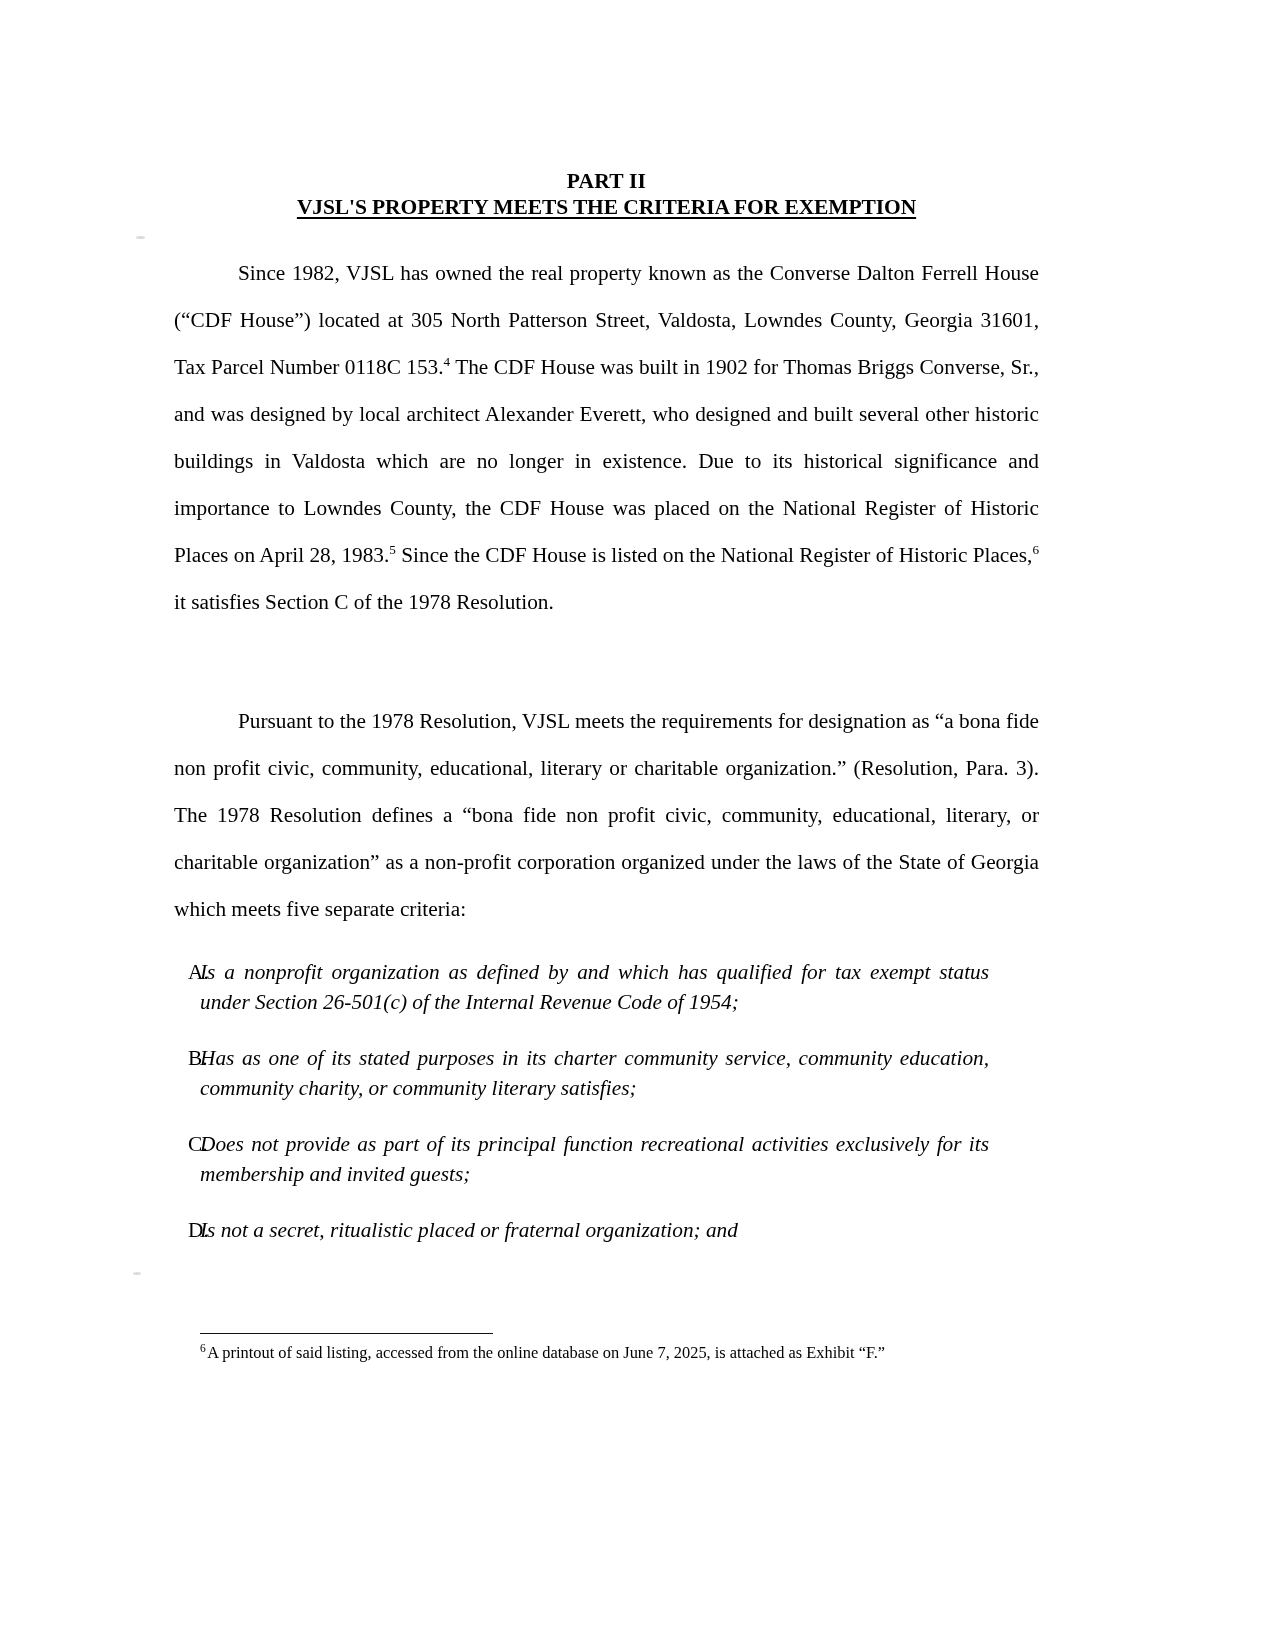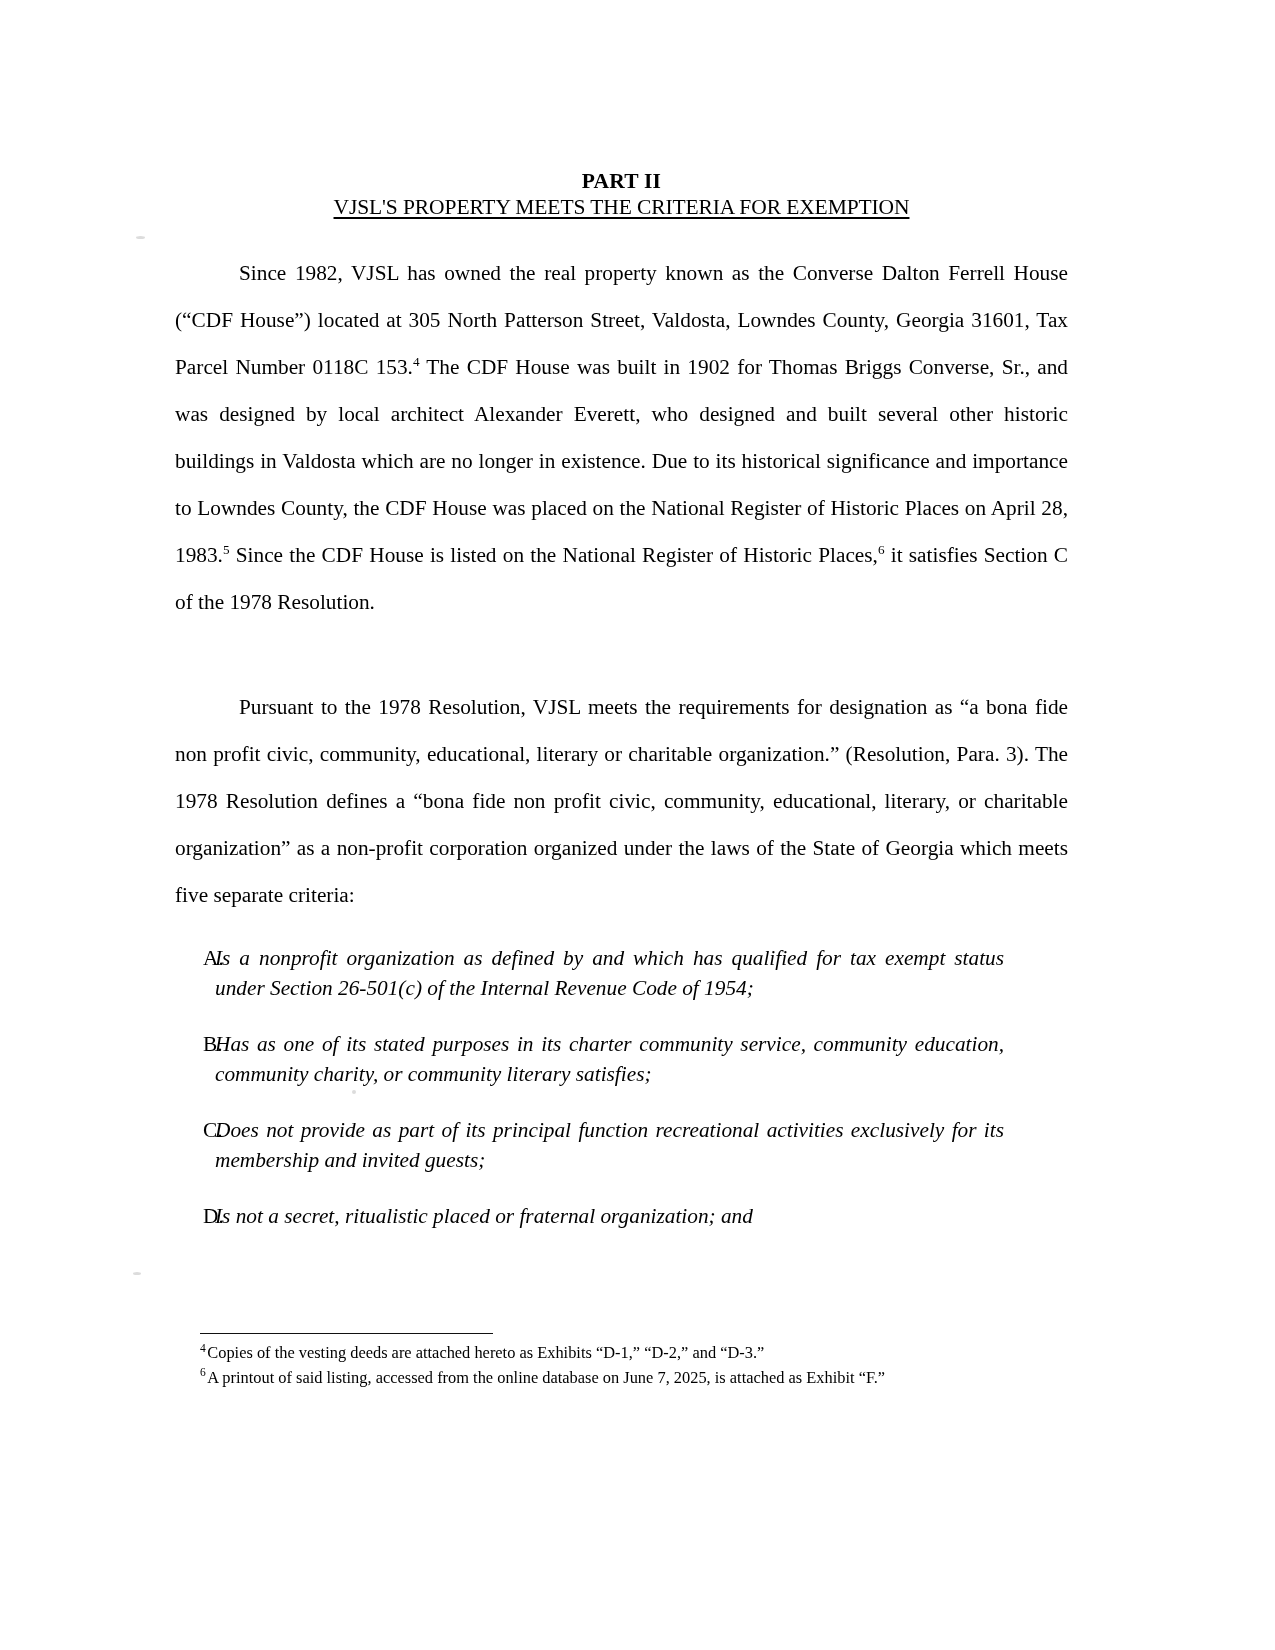--- a/index.html
+++ b/index.html
@@ -15,55 +15,55 @@
     position: relative;
     width: 1275px;
     height: 1650px;
     margin: 0 auto;
     background: #ffffff;
     overflow: hidden;
     box-sizing: border-box;
   }
   .content {
     position: absolute;
-    left: 175px;
+    left: 160px;
     top: 168px;
     width: 893px;
   }
 
   
   .part-block {
     text-align: center;
     margin: 0;
   }
   .part-label {
     font-size: 21.5px;
     font-weight: bold;
     letter-spacing: 0.2px;
     line-height: 1.22;
     margin: 0;
   }
   .part-title {
     font-size: 21.5px;
-    font-weight: normal;
+    font-weight: bold;
     text-decoration: underline;
     text-underline-offset: 2.5px;
     letter-spacing: -0.1px;
     line-height: 1.28;
     margin: 0 0 0 0;
     display: inline-block;
   }
 
   
   .body-para {
     font-size: 21.3px;
     line-height: 47px;
     text-align: justify;
     text-justify: inter-word;
-    margin: 0;
+    margin: 14px;
     text-indent: 64px;
     hyphens: none;
   }
   .body-para.first {
     margin-top: 28px;
   }
   .gap-after-para-1 { height: 30px; }
 
   sup {
     font-size: 0.62em;
@@ -176,20 +176,17 @@
         <span class="criteria-marker">D.</span>
         <span class="criteria-text">Is not a secret, ritualistic placed or fraternal organization; and</span>
       </li>
     </ul>
 
   </div>
 
   <div class="footnote-area">
     <div class="footnote-rule"></div>
     <p class="footnote">
-      <span class="fn-num">4</span><span>Copies of the vesting deeds are attached hereto as Exhibits “D-1,” “D-2,” and “D-3.”</span>
-    </p>
-    <p class="footnote">
       <span class="fn-num">6</span><span>A printout of said listing, accessed from the online database on June 7, 2025, is attached as Exhibit “F.”</span>
     </p>
   </div>
 
 </div>
 
 </body></html>

